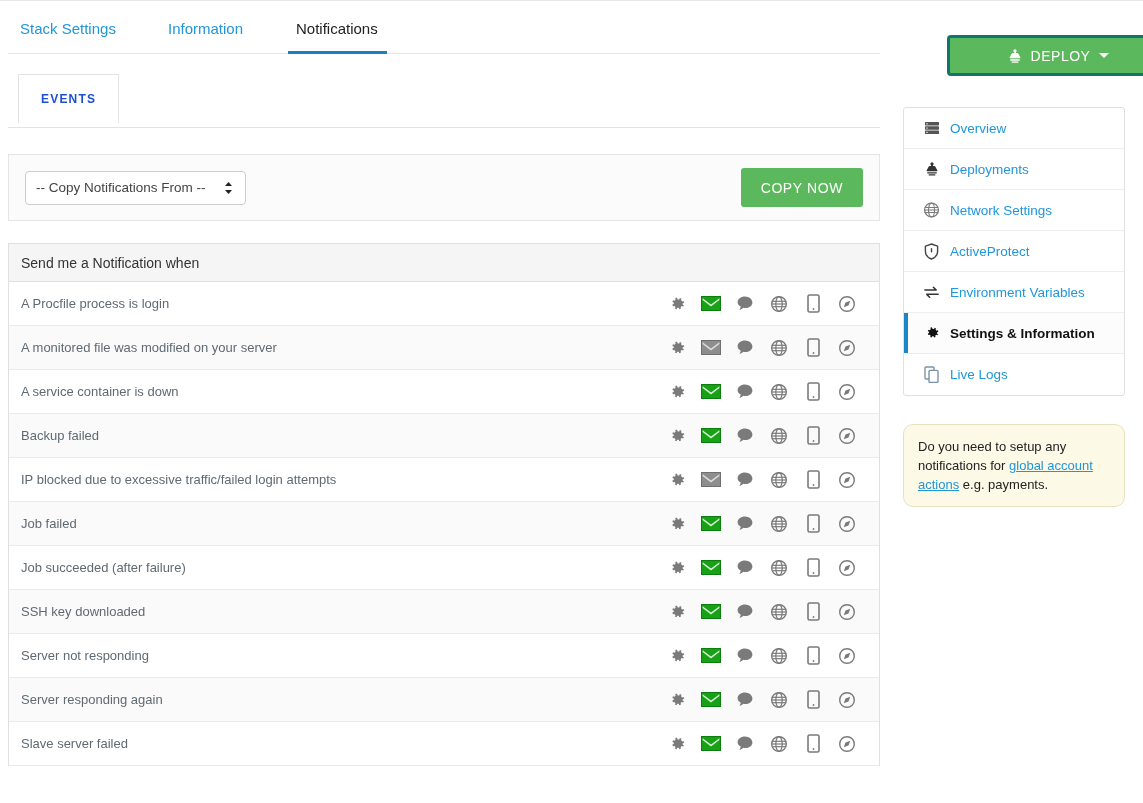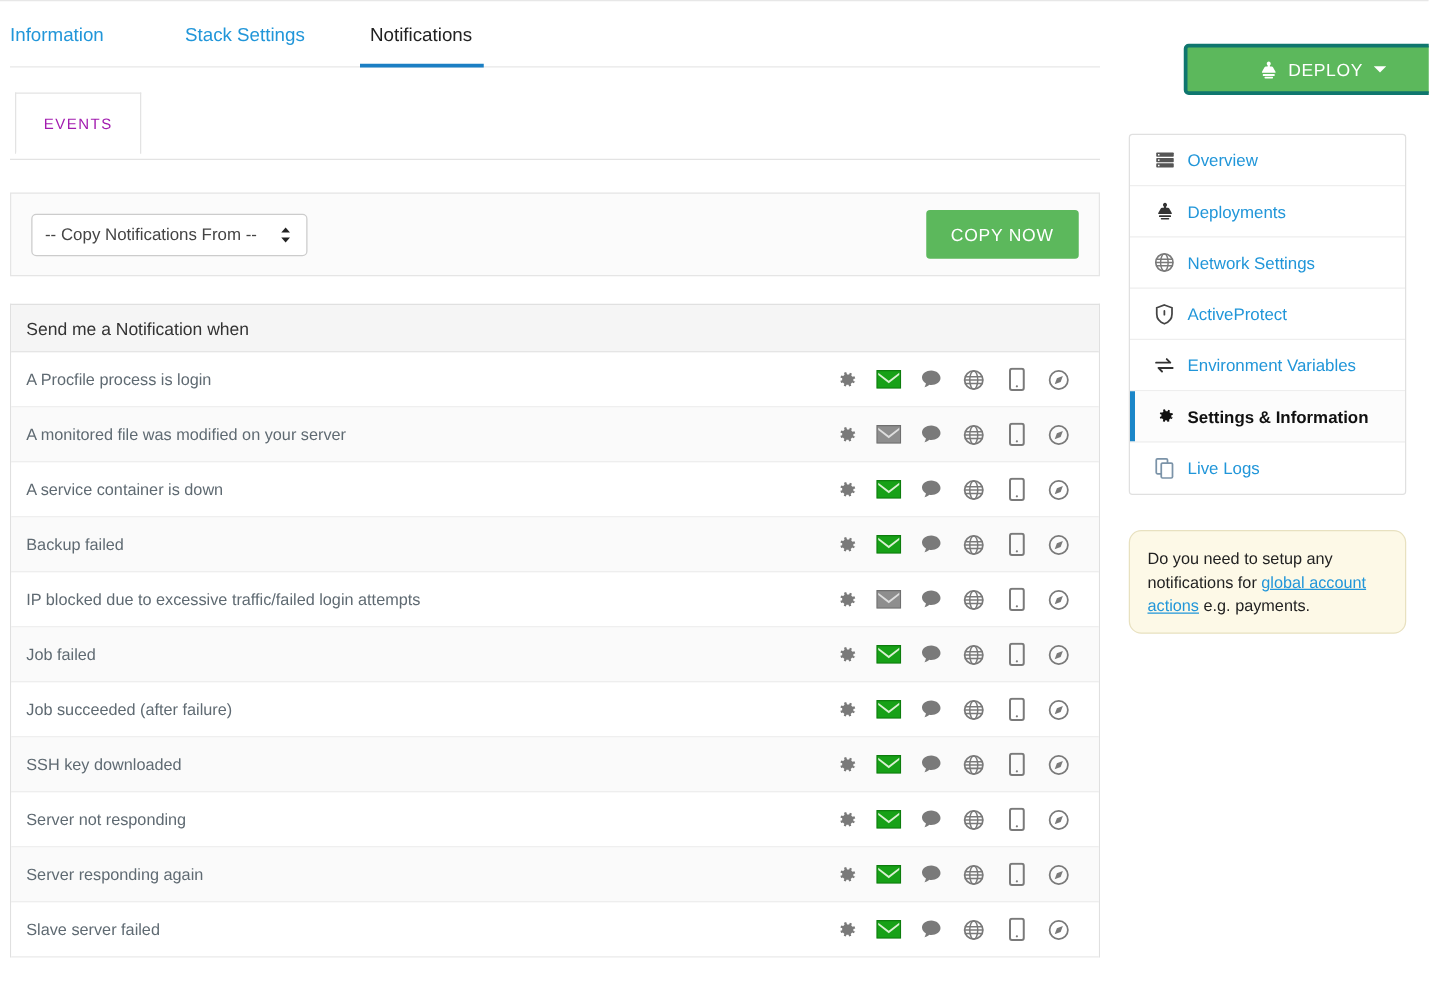--- a/index.html
+++ b/index.html
@@ -57,30 +57,30 @@
   
   .subtab-bar {
     position: relative;
     height: 54px;
     margin-top: 20px;
     border-bottom: 1px solid #e3e3e3;
     padding-left: 8px;
   }
   .subtab {
     position: absolute;
-    left: 4px; top: 0;
+    left: 10px; top: 0;
     height: 49px;
     padding: 17px 22px 0 22px;
     background: #fff;
     border: 1px solid #e3e3e3;
     border-bottom: none;
     font-size: 12px;
-    font-weight: normal;
+    font-weight: bold;
     letter-spacing: 1.2px;
-    color: #a21caf;
+    color: #1d4ed8;
     cursor: pointer;
   }
   .subtab::after {
     content: "";
     position: absolute;
     left: 0; right: 0; bottom: -1px;
     height: 2px;
     background: #fff;
   }
 
@@ -253,25 +253,25 @@
   .notice a { color: #2196d9; text-decoration: underline; }
 </style>
 </head>
 <body>
 
 <div class="page">
 
   <div class="left-col">
 
     <div class="nav-tabs">
+      <div class="nav-tab t1">
+        <span>Stack Settings</span>
+      </div>
       <div class="nav-tab t2">
         <span>Information</span>
-      </div>
-      <div class="nav-tab t1">
-        <span>Stack Settings</span>
       </div>
       <div class="nav-tab t3 active">
         <span>Notifications</span>
       </div>
     </div>
 
     <div class="subtab-bar">
       <div class="subtab">
         <span>EVENTS</span>
       </div>

